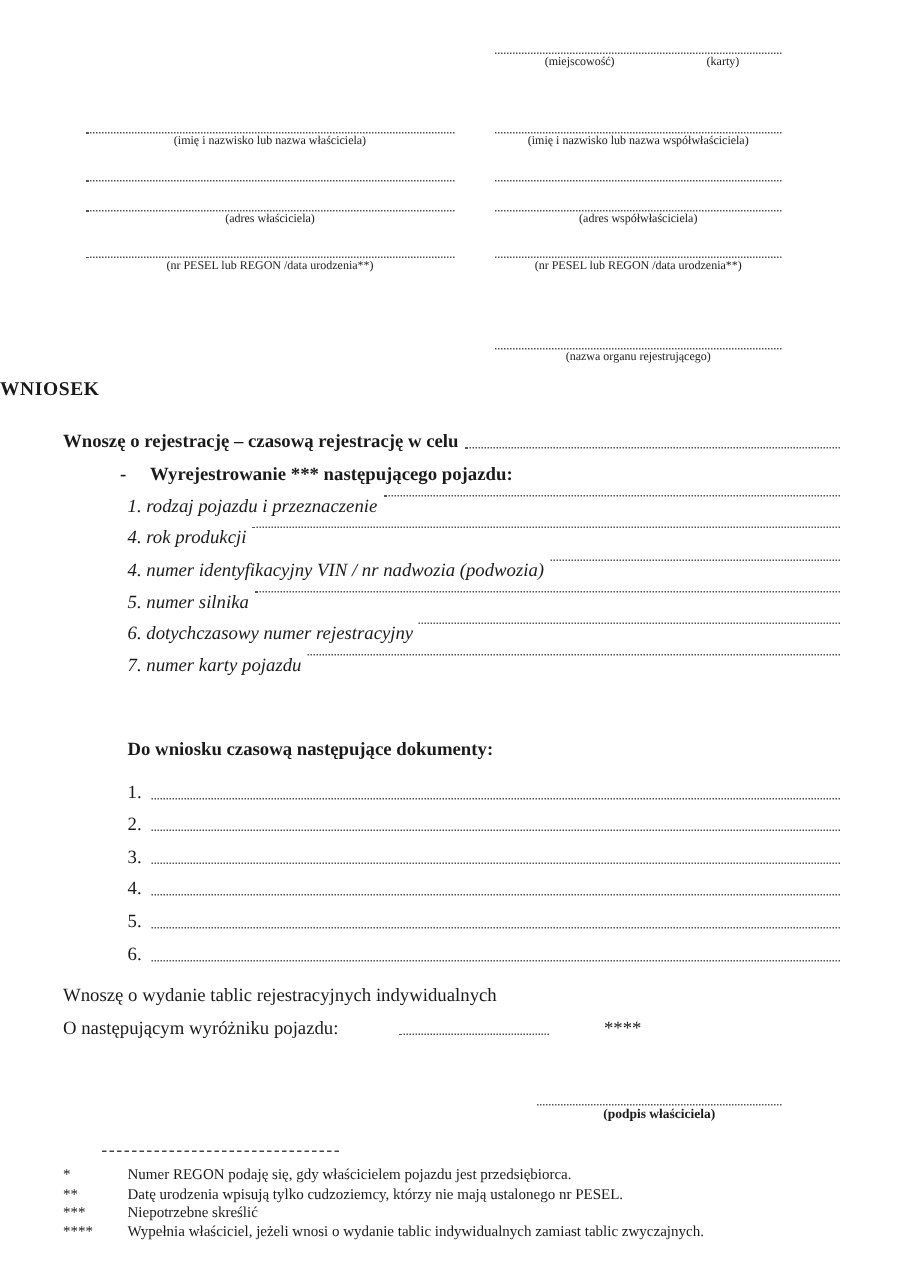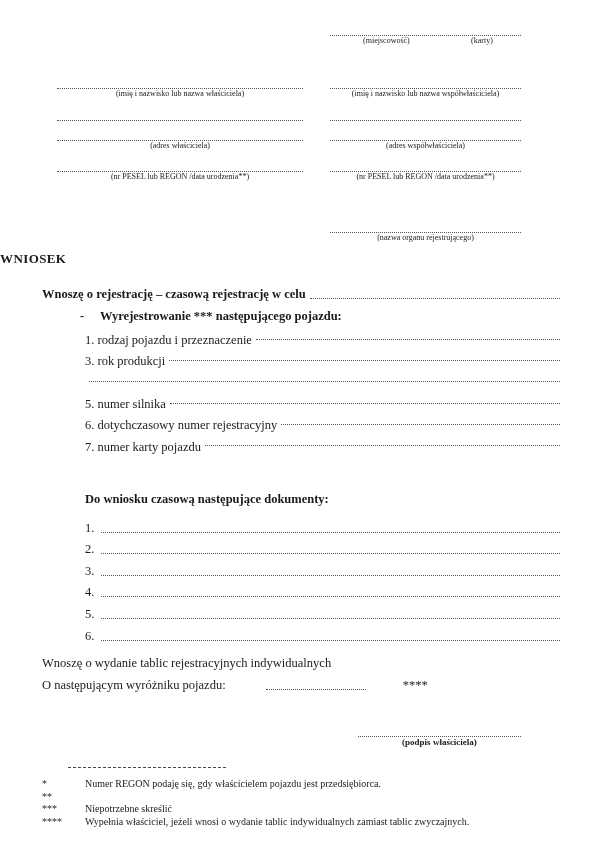--- a/index.html
+++ b/index.html
@@ -27,21 +27,21 @@
            font-weight:bold; font-size:13px; letter-spacing:.4px; }
 
   .intro { position:absolute; left:42px; top:287px; width:518px; display:flex;
            align-items:flex-end; font-weight:bold; font-size:12.5px; white-space:nowrap;justify-content:center; }
   .dotfill { flex:1; border-bottom:1px dotted #555; margin:0 0 3px 4px; }
 
   .subitem { position:absolute; left:80px; top:309px; font-weight:bold; font-size:12.5px; }
   .subitem .dash { display:inline-block; width:20px; }
 
   .vlist { position:absolute; left:85px; top:330px; width:475px; }
-  .vrow  { display:flex; align-items:center; font-size:12.5px; height:21.3px; white-space:nowrap; }
+  .vrow  { display:flex; align-items:flex-start; font-size:12.5px; height:21.3px; white-space:nowrap;font-style:italic; }
 
   .attach-head { position:absolute; left:85px; top:492px; font-weight:bold; font-size:12.5px; }
   .alist { position:absolute; left:85px; top:514px; width:475px; }
   .arow  { display:flex; align-items:flex-end; font-size:12.5px; height:21.6px; }
   .arow .num { width:14px; flex:none; }
   .arow .dotfill { margin-left:2px; }
 
   .plate1 { position:absolute; left:42px; top:656px; font-size:12.5px; }
   .plate2 { position:absolute; left:42px; top:678px; font-size:12.5px; display:flex;
             align-items:flex-end; white-space:nowrap;gap:36px; }
@@ -104,24 +104,25 @@
   <div class="subitem">
     <span class="dash">-</span><span>Wyrejestrowanie *** następującego pojazdu:</span>
   </div>
 
   <div class="vlist">
     <div class="vrow">
         <span>1. rodzaj pojazdu i przeznaczenie</span>
         <span class="dotfill"></span>
       </div>
     <div class="vrow">
-        <span>3. rok produkcji</span>
+        <span>4. rok produkcji</span>
         <span class="dotfill"></span>
       </div>
     <div class="vrow">
+        <span>4. numer identyfikacyjny VIN / nr nadwozia (podwozia)</span>
         <span class="dotfill"></span>
       </div>
     <div class="vrow">
         <span>5. numer silnika</span>
         <span class="dotfill"></span>
       </div>
     <div class="vrow">
         <span>6. dotychczasowy numer rejestracyjny</span>
         <span class="dotfill"></span>
       </div>
@@ -172,20 +173,21 @@
   </div>
 
   <div class="fnsep"></div>
   <div class="fnotes">
     <div class="fnrow">
         <span class="marker">*</span>
         <span>Numer REGON podaję się, gdy właścicielem pojazdu jest przedsiębiorca.</span>
       </div>
     <div class="fnrow">
         <span class="marker">**</span>
+        <span>Datę urodzenia wpisują tylko cudzoziemcy, którzy nie mają ustalonego nr PESEL.</span>
       </div>
     <div class="fnrow">
         <span class="marker">***</span>
         <span>Niepotrzebne skreślić</span>
       </div>
     <div class="fnrow">
         <span class="marker">****</span>
         <span>Wypełnia właściciel, jeżeli wnosi o wydanie tablic indywidualnych zamiast tablic zwyczajnych.</span>
       </div>
   </div>

